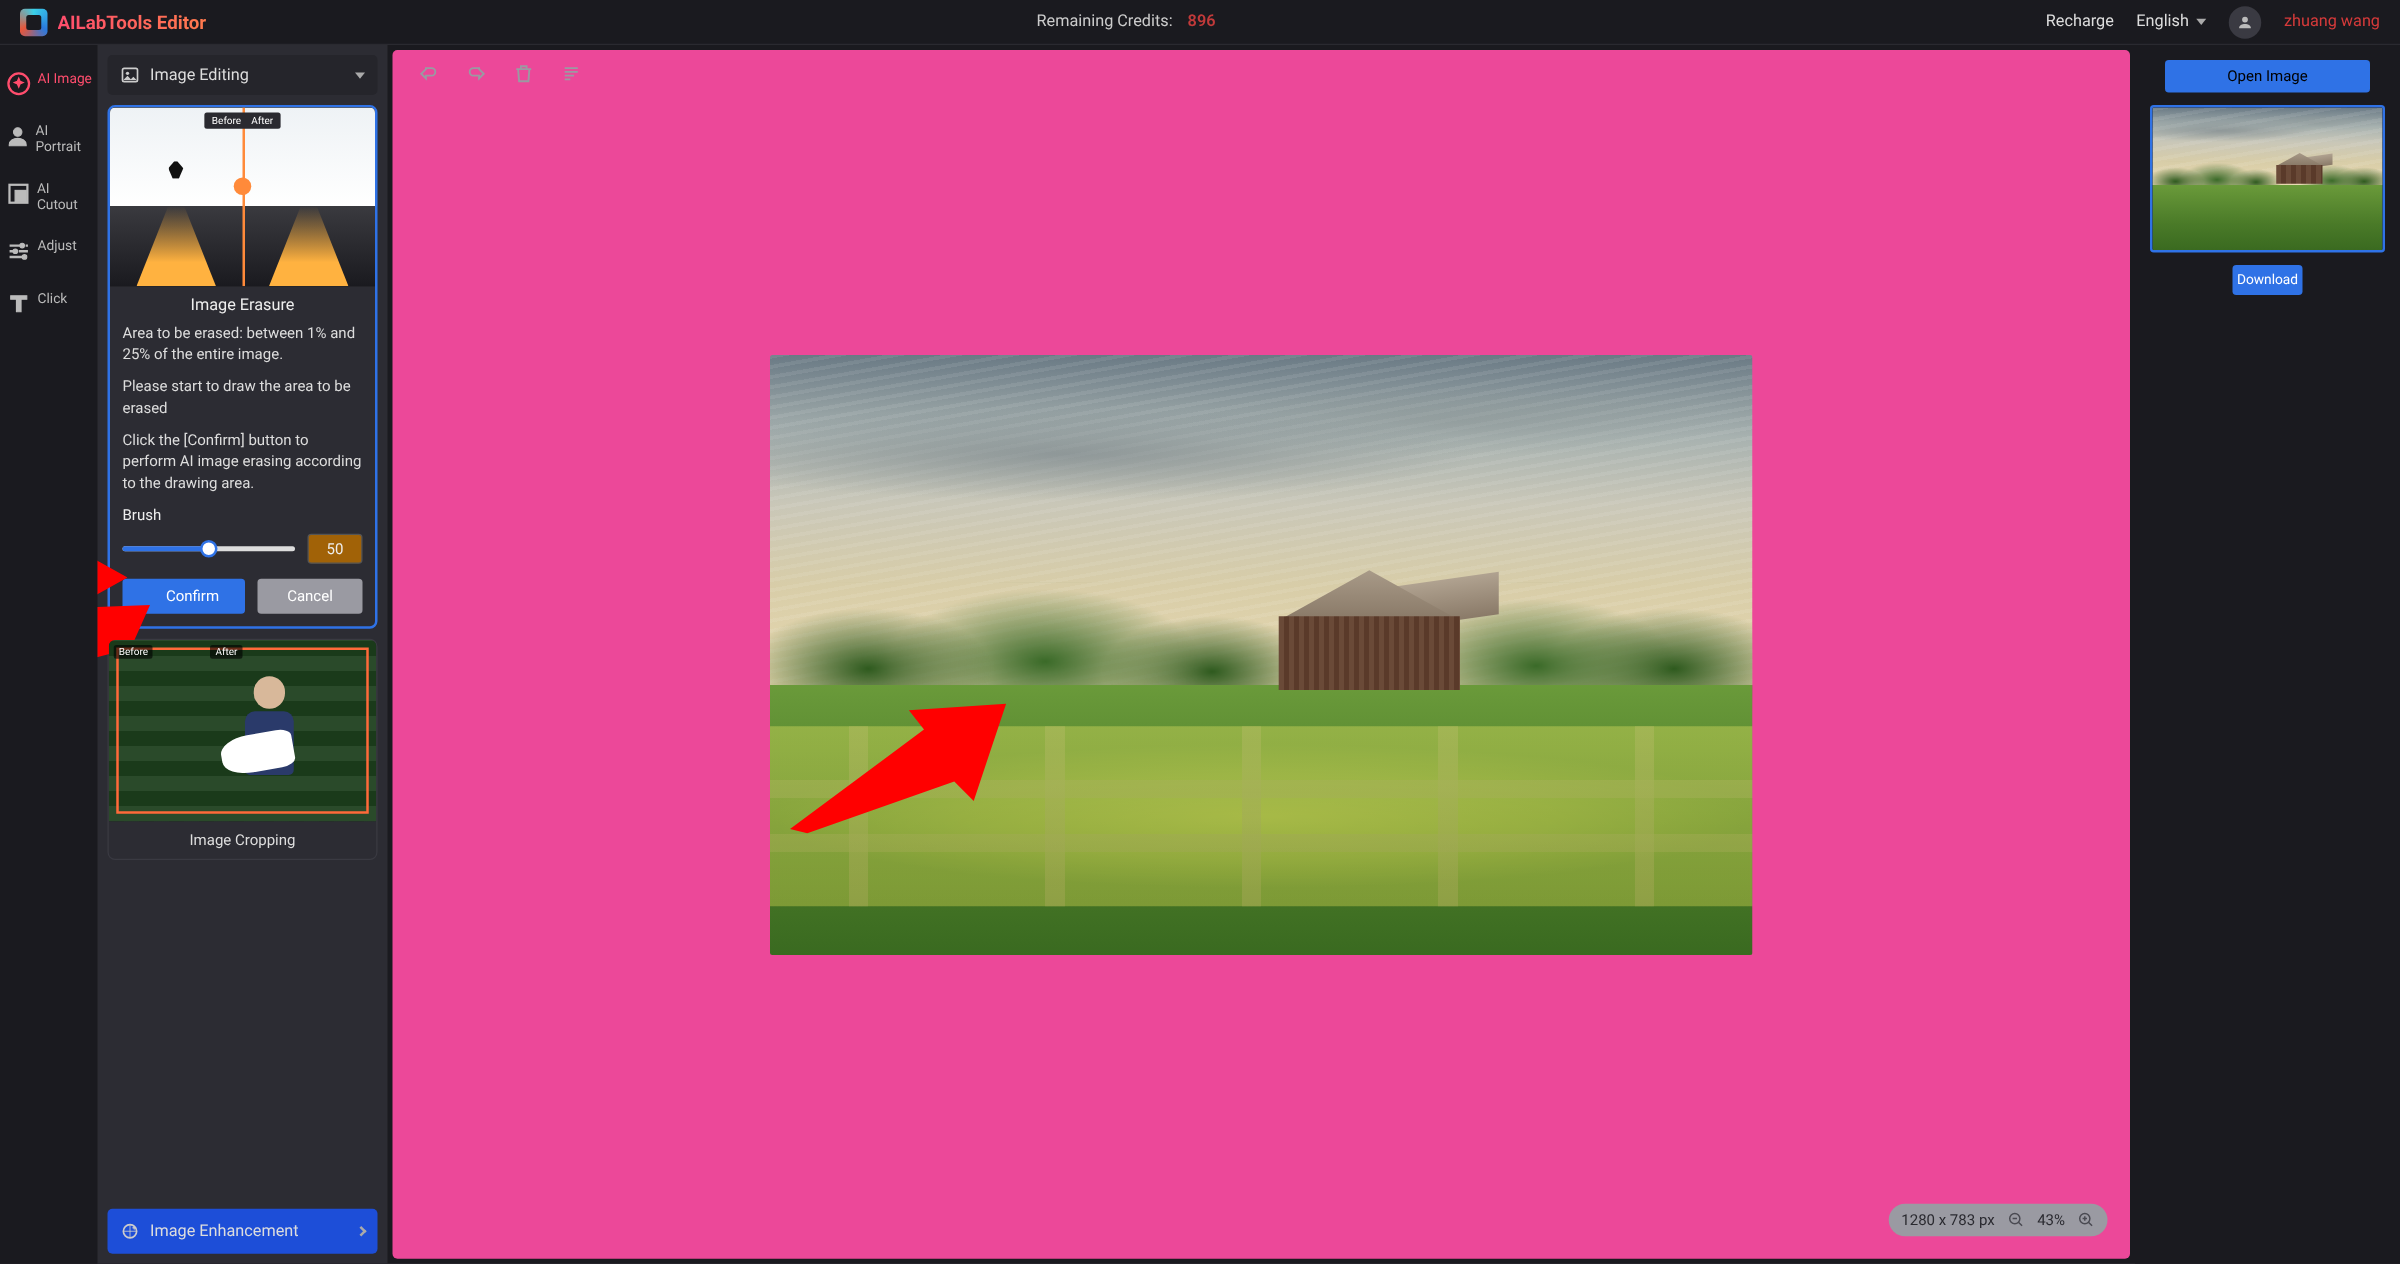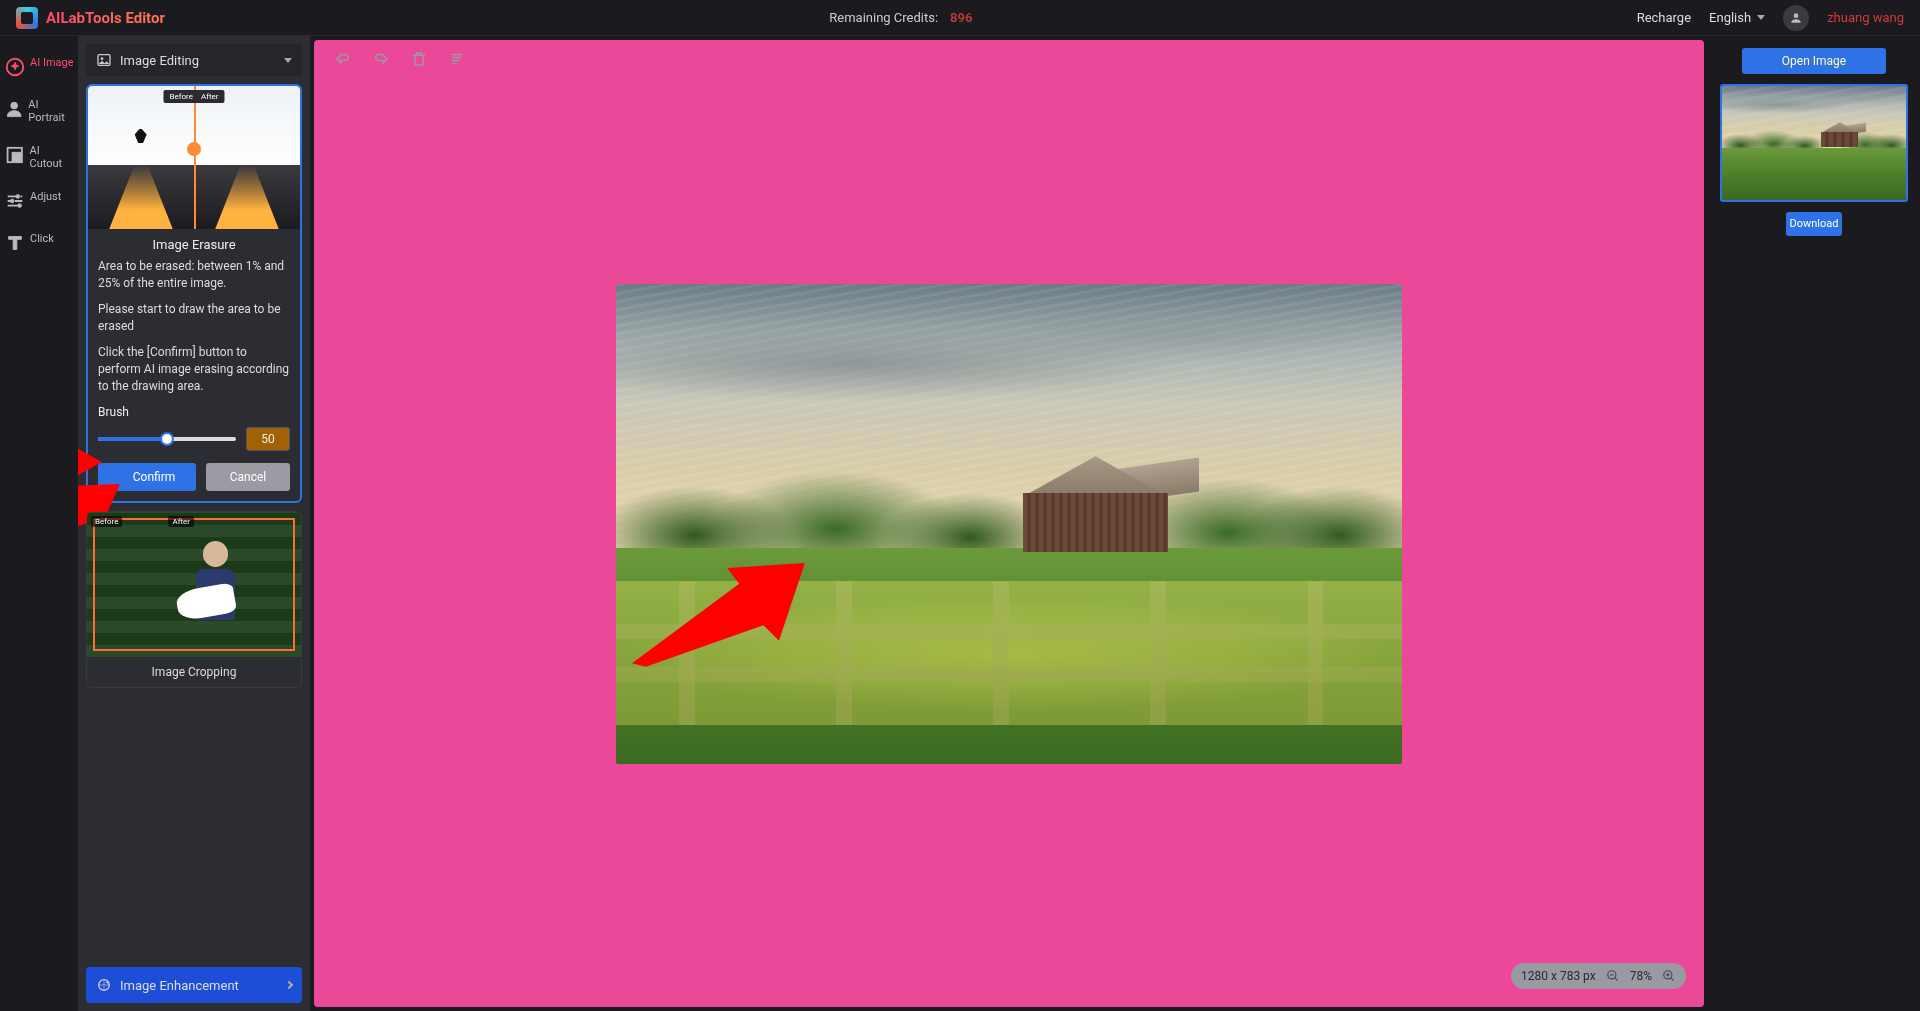--- a/index.html
+++ b/index.html
@@ -62,21 +62,21 @@
 
 .canvas { flex: 1; background: #ec4899; margin: 4px; border-radius: 4px; position: relative; overflow: hidden; }
 .toolbar { position: absolute; top: 4px; left: 12px; display: flex; gap: 20px; align-items: center; padding: 6px 8px; }
 .tool-ic { width: 18px; height: 18px; fill: #9a9aa2; cursor: pointer; }
 .stage { position: absolute; inset: 0; display: flex; align-items: center; justify-content: center; }
 .stage-img { width: 786px; height: 480px; position: relative; border-radius: 2px; overflow: hidden; }
 .status-bar { position: absolute; right: 18px; bottom: 18px; background: #9a9aa2; color: #2a2a30; border-radius: 14px; height: 26px; padding: 0 10px; display: flex; align-items: center; gap: 10px; font-size: 12px; }
 .status-bar .zic { width: 14px; height: 14px; fill: #4a4a52; }
 
 .rpanel { width: 212px; background: #1a1a1f; padding: 12px; display: flex; flex-direction: column; align-items: center; gap: 10px; }
-.rbtn { width: 144px; height: 26px; border: none; border-radius: 3px; background: #2f72e6; color: #fef9c3; font-size: 12px; cursor: pointer; }
+.rbtn { width: 164px; height: 26px; border: none; border-radius: 3px; background: #2f72e6; color: #000000; font-size: 12px; cursor: pointer; }
 .rthumb { width: 100%; aspect-ratio: 200/125; border: 2px solid #2f72e6; border-radius: 3px; overflow: hidden; }
 .rbtn2 { width: 56px; height: 24px; border: none; border-radius: 3px; background: #2f72e6; color: #fff; font-size: 11px; cursor: pointer; }
 
 
 .landscape { position: absolute; inset: 0; }
 .sky { position: absolute; inset: 0; height: 55%; background: linear-gradient(180deg, #6a7a85 0%, #a8b2b0 25%, #c9c7b8 45%, #d8cda8 70%, #e8d9b0 100%); }
 .clouds { position: absolute; inset: 0; height: 55%; background:
   radial-gradient(ellipse 60% 20% at 30% 30%, rgba(120,130,135,.6), transparent 70%),
   radial-gradient(ellipse 40% 15% at 70% 20%, rgba(140,150,150,.5), transparent 70%),
   repeating-linear-gradient(170deg, rgba(255,255,255,.08) 0 3px, transparent 3px 8px); }
@@ -309,21 +309,21 @@
           </div>
         </div>
       </div>
     </div>
     <div class="status-bar">
       <span>1280 x 783 px</span>
       <svg class="zic" viewBox="0 0 24 24">
           <circle cx="10" cy="10" r="7" fill="none" stroke="#4a4a52" stroke-width="2"></circle>
           <path d="M7 10h6M15 15l5 5" stroke="#4a4a52" stroke-width="2"></path>
         </svg>
-      <span>78%</span>
+      <span>43%</span>
       <svg class="zic" viewBox="0 0 24 24">
           <circle cx="10" cy="10" r="7" fill="none" stroke="#4a4a52" stroke-width="2"></circle>
           <path d="M7 10h6M10 7v6M15 15l5 5" stroke="#4a4a52" stroke-width="2"></path>
         </svg>
     </div>
   </div>
 
   <div class="rpanel">
     <button class="rbtn">Open Image</button>
     <div class="rthumb">

